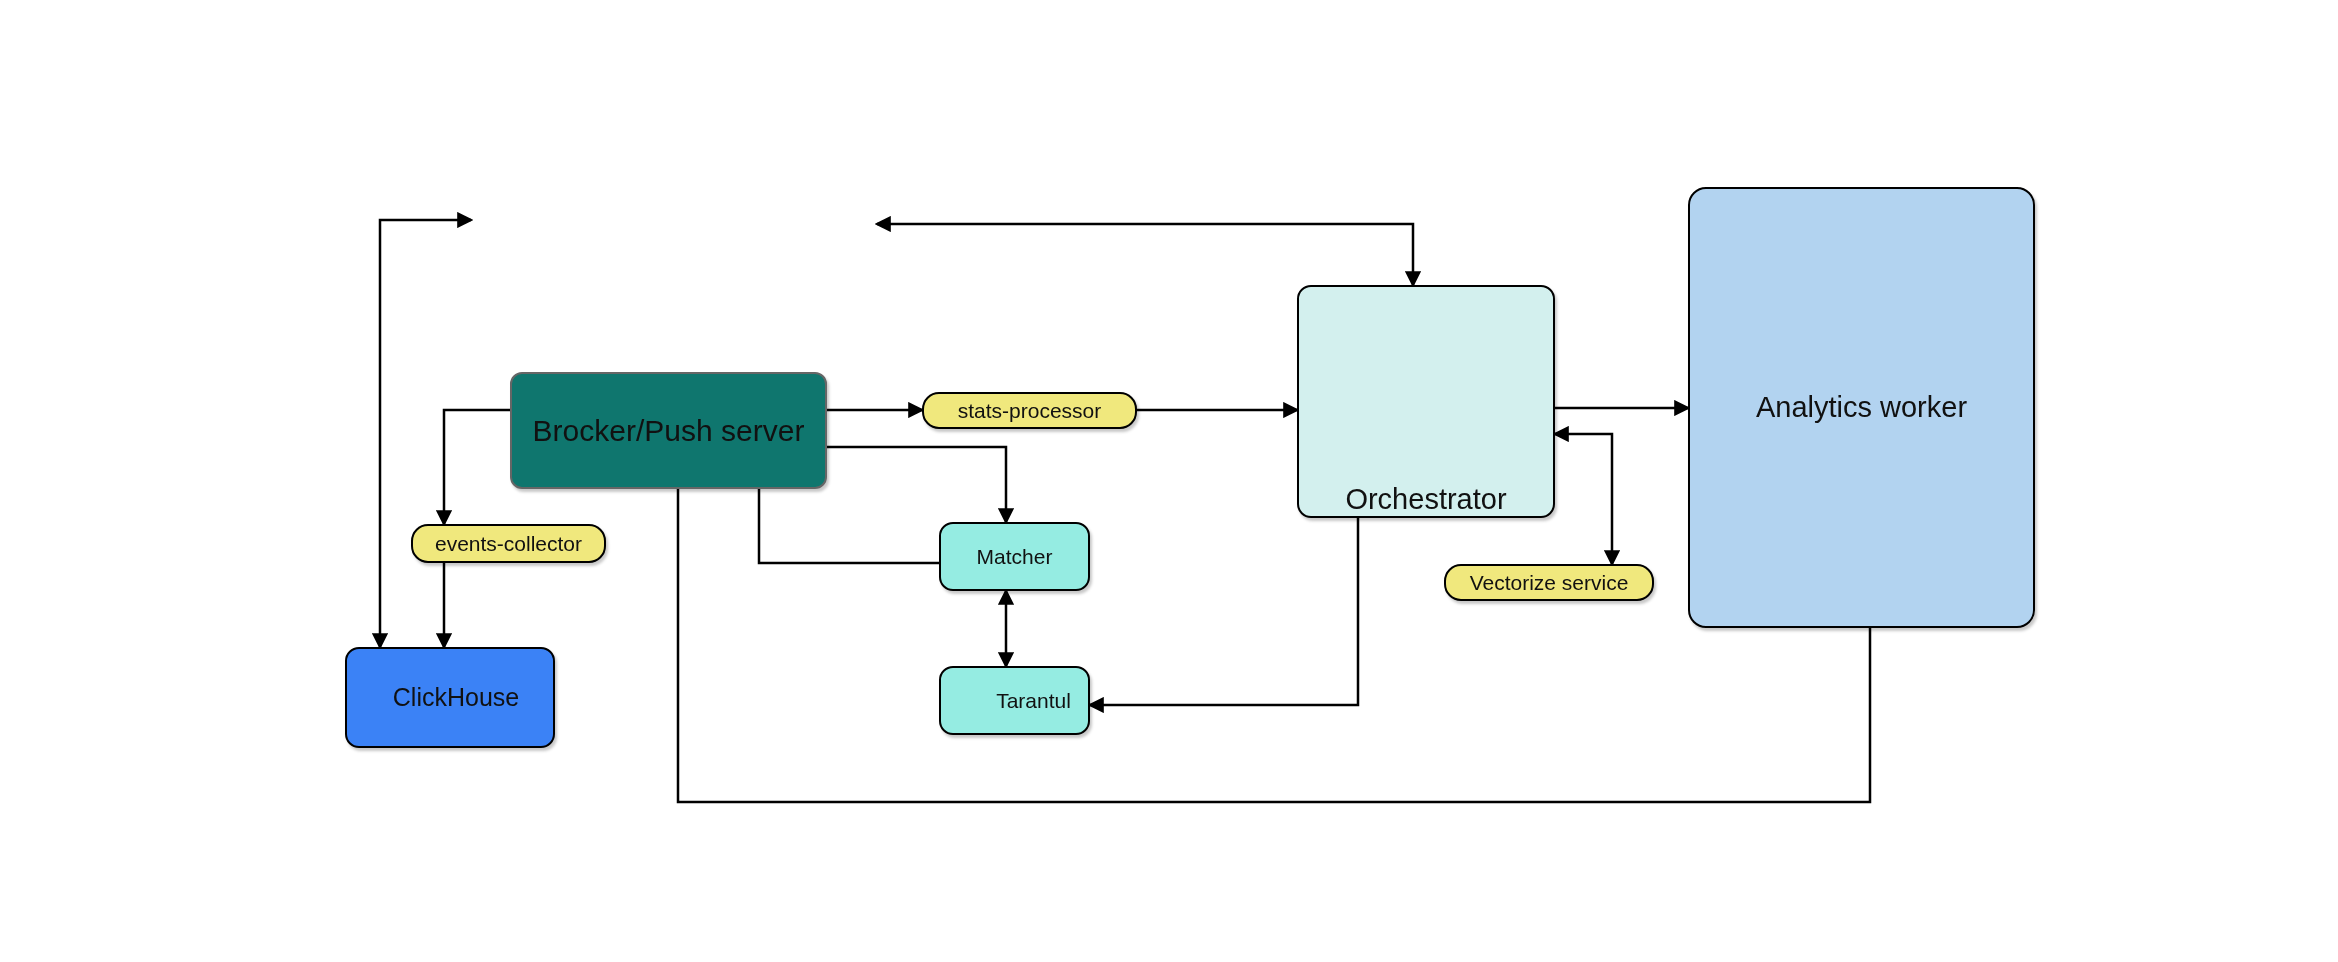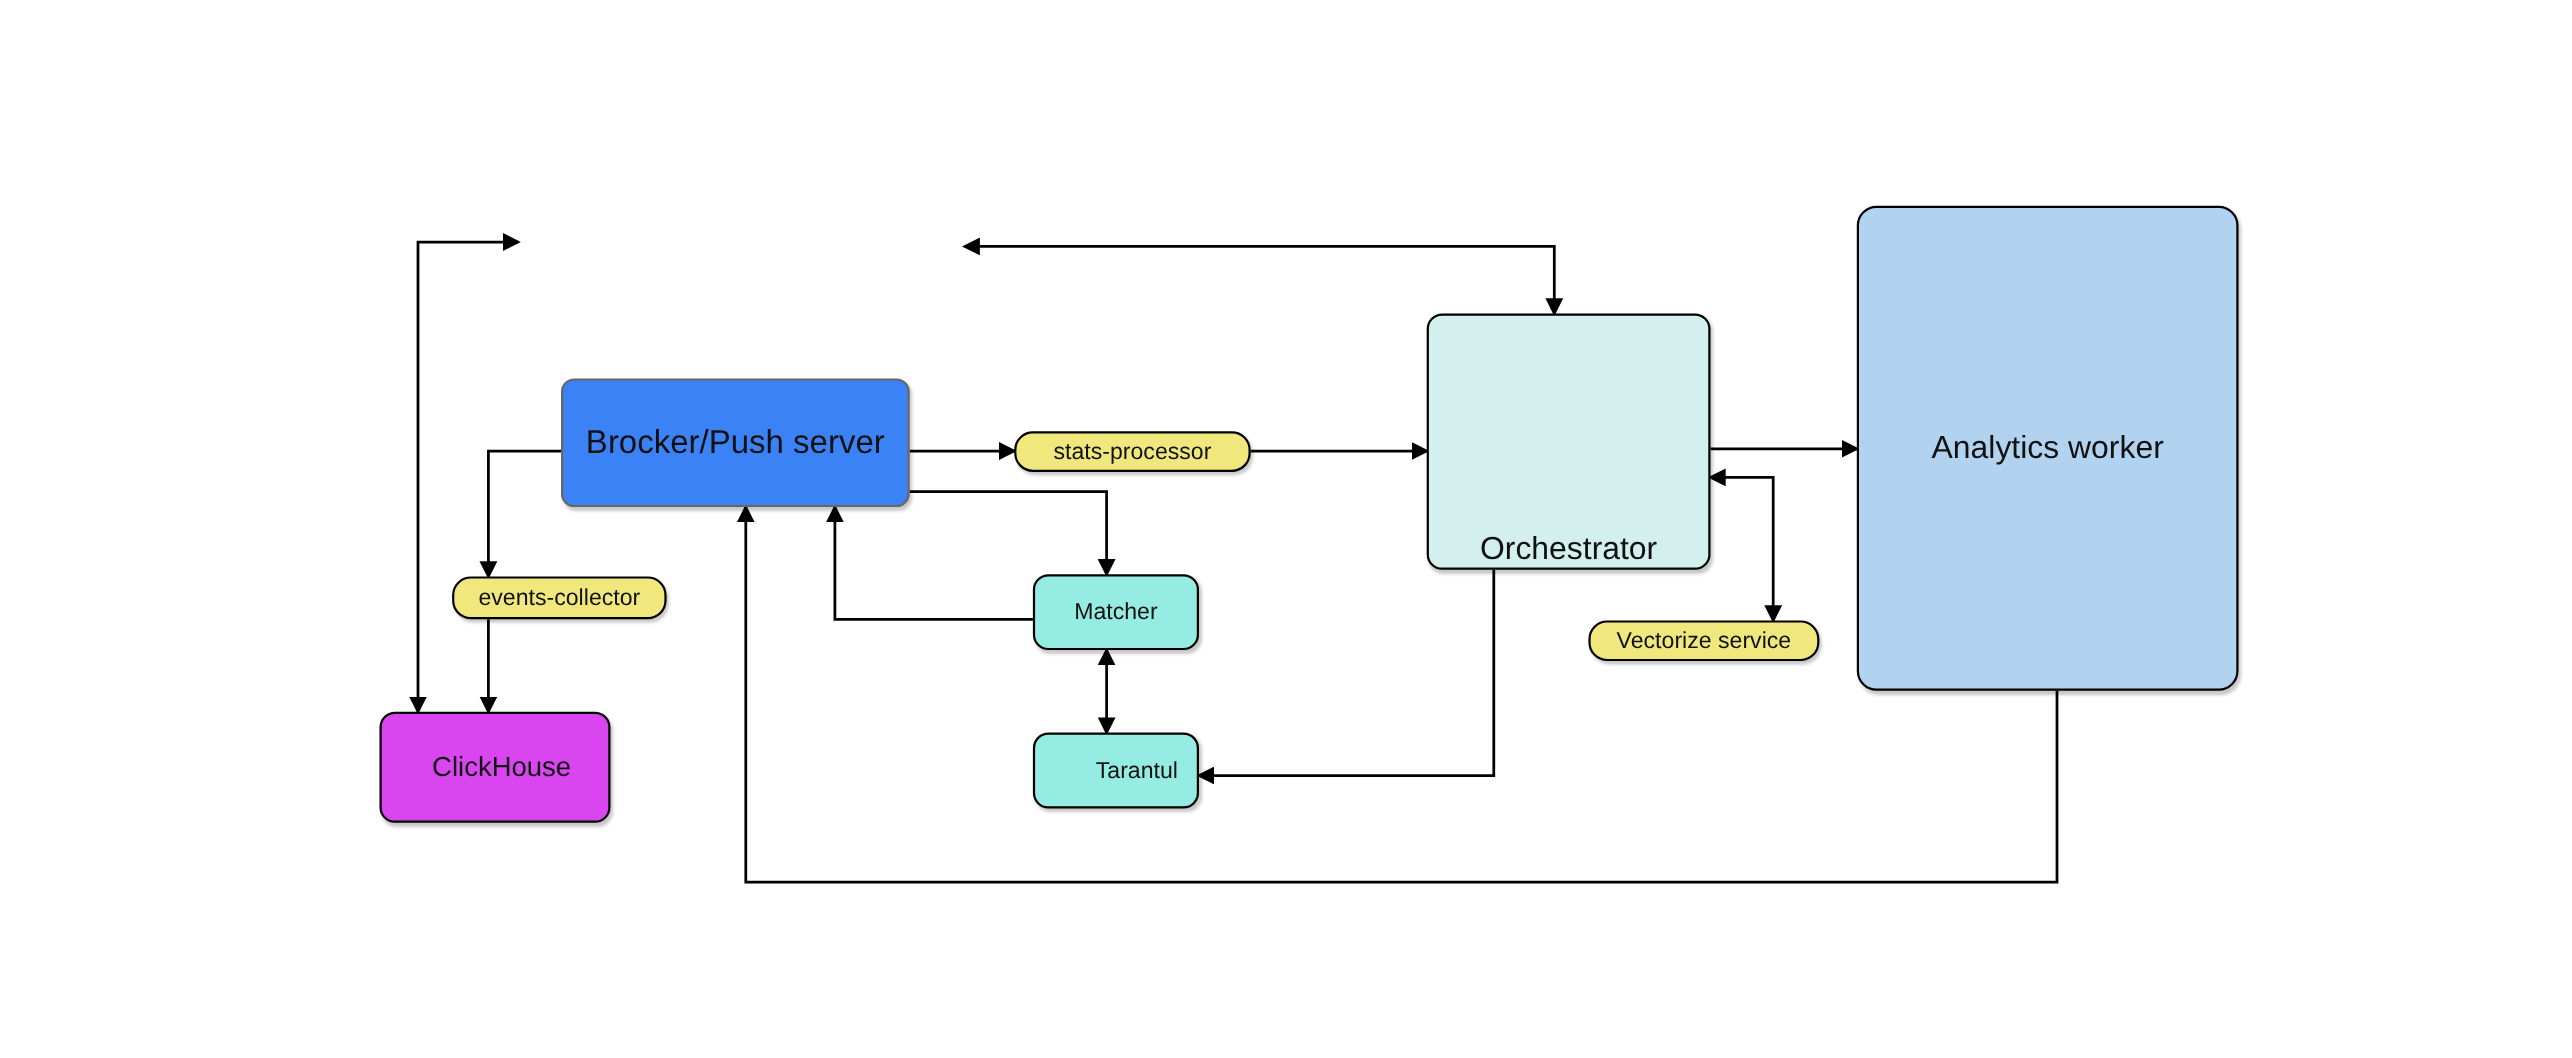--- a/index.html
+++ b/index.html
@@ -85,41 +85,41 @@
     <polyline points="939,563 759,563 759,461" marker-end="url(#arrow)"></polyline>
 
     <polyline points="1006,591 1006,666" marker-start="url(#arrow)" marker-end="url(#arrow)"></polyline>
 
     <polyline points="1358,518 1358,705 1090,705" marker-end="url(#arrow)"></polyline>
 
     <polyline points="1870,628 1870,802 678,802 678,461" marker-end="url(#arrow)"></polyline>
   </svg>
 
 
-  <div class="node" id="node-brocker" style="background-color: #3b82f6;">
+  <div class="node" id="node-brocker" style="background-color: #0f766e; margin-top: 28px;">
     <span>Brocker/Push server</span>
   </div>
 
   <div class="node" id="node-stats" style="background-color: rgb(240, 232, 125);">
     <span>stats-processor</span>
   </div>
 
   <div class="node" id="node-orchestrator" style="background-color: rgb(211, 240, 238); align-items: flex-end;">
     <span>Orchestrator</span>
   </div>
 
   <div class="node" id="node-analytics" style="background-color: rgb(178, 211, 240);">
     <span>Analytics worker</span>
   </div>
 
   <div class="node" id="node-events" style="background-color: rgb(240, 232, 125);">
     <span>events-collector</span>
   </div>
 
-  <div class="node" id="node-clickhouse" style="background-color: #d946ef; padding-left: 12px;">
+  <div class="node" id="node-clickhouse" style="background-color: #3b82f6; padding-left: 12px;">
     <span>ClickHouse</span>
   </div>
 
   <div class="node" id="node-matcher" style="background-color: rgb(149, 236, 226);">
     <span>Matcher</span>
   </div>
 
   <div class="node" id="node-tarantul" style="background-color: rgb(149, 236, 226);">
     <span>Tarantul</span>
   </div>

